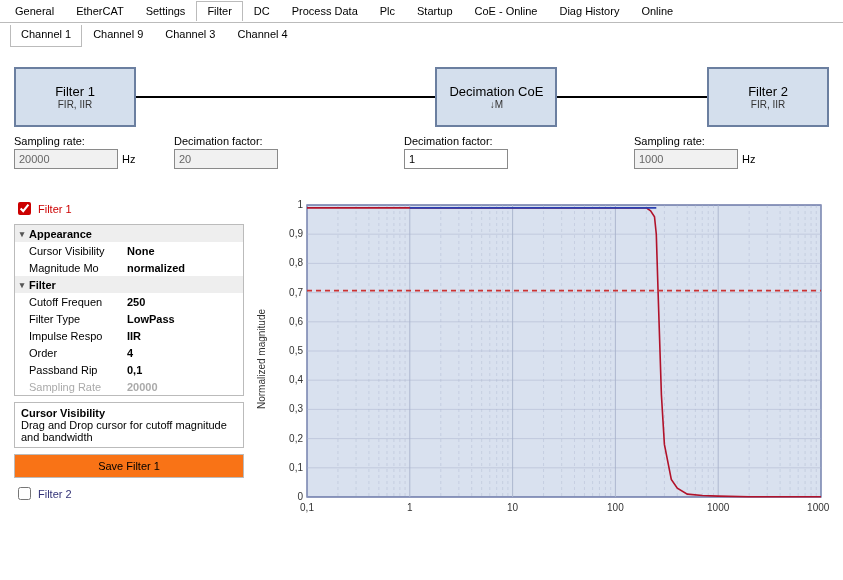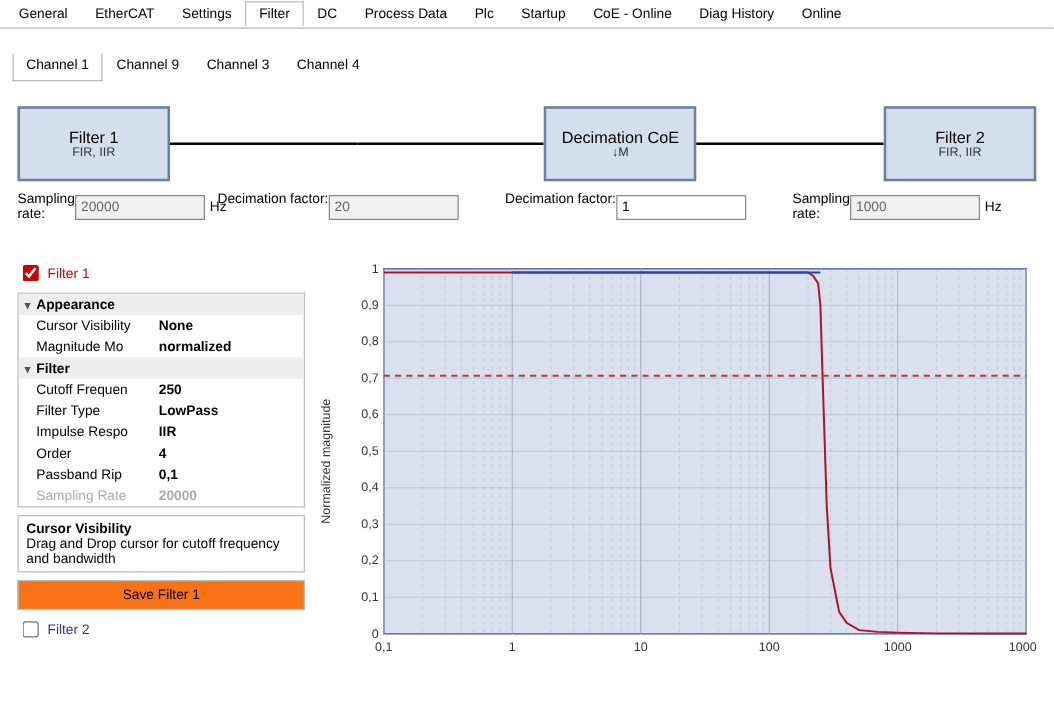--- a/index.html
+++ b/index.html
@@ -1,28 +1,28 @@
 <!DOCTYPE html>
 <html><head>
 <meta charset="utf-8">
 <style>
 html,body{margin:0;padding:0;font-family:"Segoe UI",Tahoma,sans-serif;font-size:11px;color:#000;background:#fff;width:843px;height:580px;overflow:hidden}
 .tabbar{display:flex;border-bottom:1px solid #bbb;height:22px;align-items:flex-start;padding-left:4px}
 .tab{padding:3px 10px 4px;border:1px solid transparent;border-bottom:none;position:relative;top:1px;cursor:pointer}
 .tab.active{background:#fff;border-color:#bbb}
-.subtabbar{display:flex;height:22px;padding-left:10px;margin-top:20px}
+.subtabbar{display:flex;height:22px;padding-left:10px;margin-top:2px}
 .subtab{padding:3px 10px;border:1px solid transparent;border-top:none;cursor:pointer}
 .subtab.active{border-color:#bbb}
 .pipeline{display:flex;align-items:center;margin:20px 14px 8px}
 .node{flex:0 0 auto;width:118px;height:56px;border:2px solid #6b7fa0;background:#d4dfed;display:flex;flex-direction:column;align-items:center;justify-content:center;text-align:center}
 .node .title{font-size:13px}
 .node .sub{font-size:10px;color:#333}
 .connector{flex:1;height:2px;background:#000}
 .params{display:flex;margin:0 14px}
-.pcol{display:flex;flex-direction:row}
+.pcol{display:flex;flex-direction:column}
 .plabel{font-size:11px;margin-bottom:2px}
 .prow{display:flex;align-items:center;gap:4px}
 input.pval{width:94px;height:18px;font-size:11px;border:1px solid #8a8a8a;padding:0 4px}
 input.pval:disabled{background:#f1f1f1;color:#666}
 .lower{display:flex;margin:30px 14px 0;gap:10px}
 .side{width:235px;display:flex;flex-direction:column;gap:6px}
 .chk{display:flex;align-items:center;gap:4px;color:#c00;font-size:11px}
 .chk input{accent-color:#c00}
 .grid{border:1px solid #bbb;background:#fff}
 .grow{display:flex;height:17px;align-items:center;font-size:11px}
@@ -161,21 +161,21 @@
         </div>
       <div class="grow dis">
           <span class="gicon"></span>
           <span class="gk">Sampling Rate</span>
           <span class="gv">20000</span>
         </div>
     </div>
 
     <div class="help">
       <b>Cursor Visibility</b><br>
-      <span>Drag and Drop cursor for cutoff frequency and bandwidth</span>
+      <span>Drag and Drop cursor for cutoff magnitude and bandwidth</span>
     </div>
 
     <button class="savebtn">Save Filter 1</button>
 
     <label class="chk" style="color:#337">
       <input type="checkbox" style="">
       <span>Filter 2</span>
     </label>
   </div>
 

